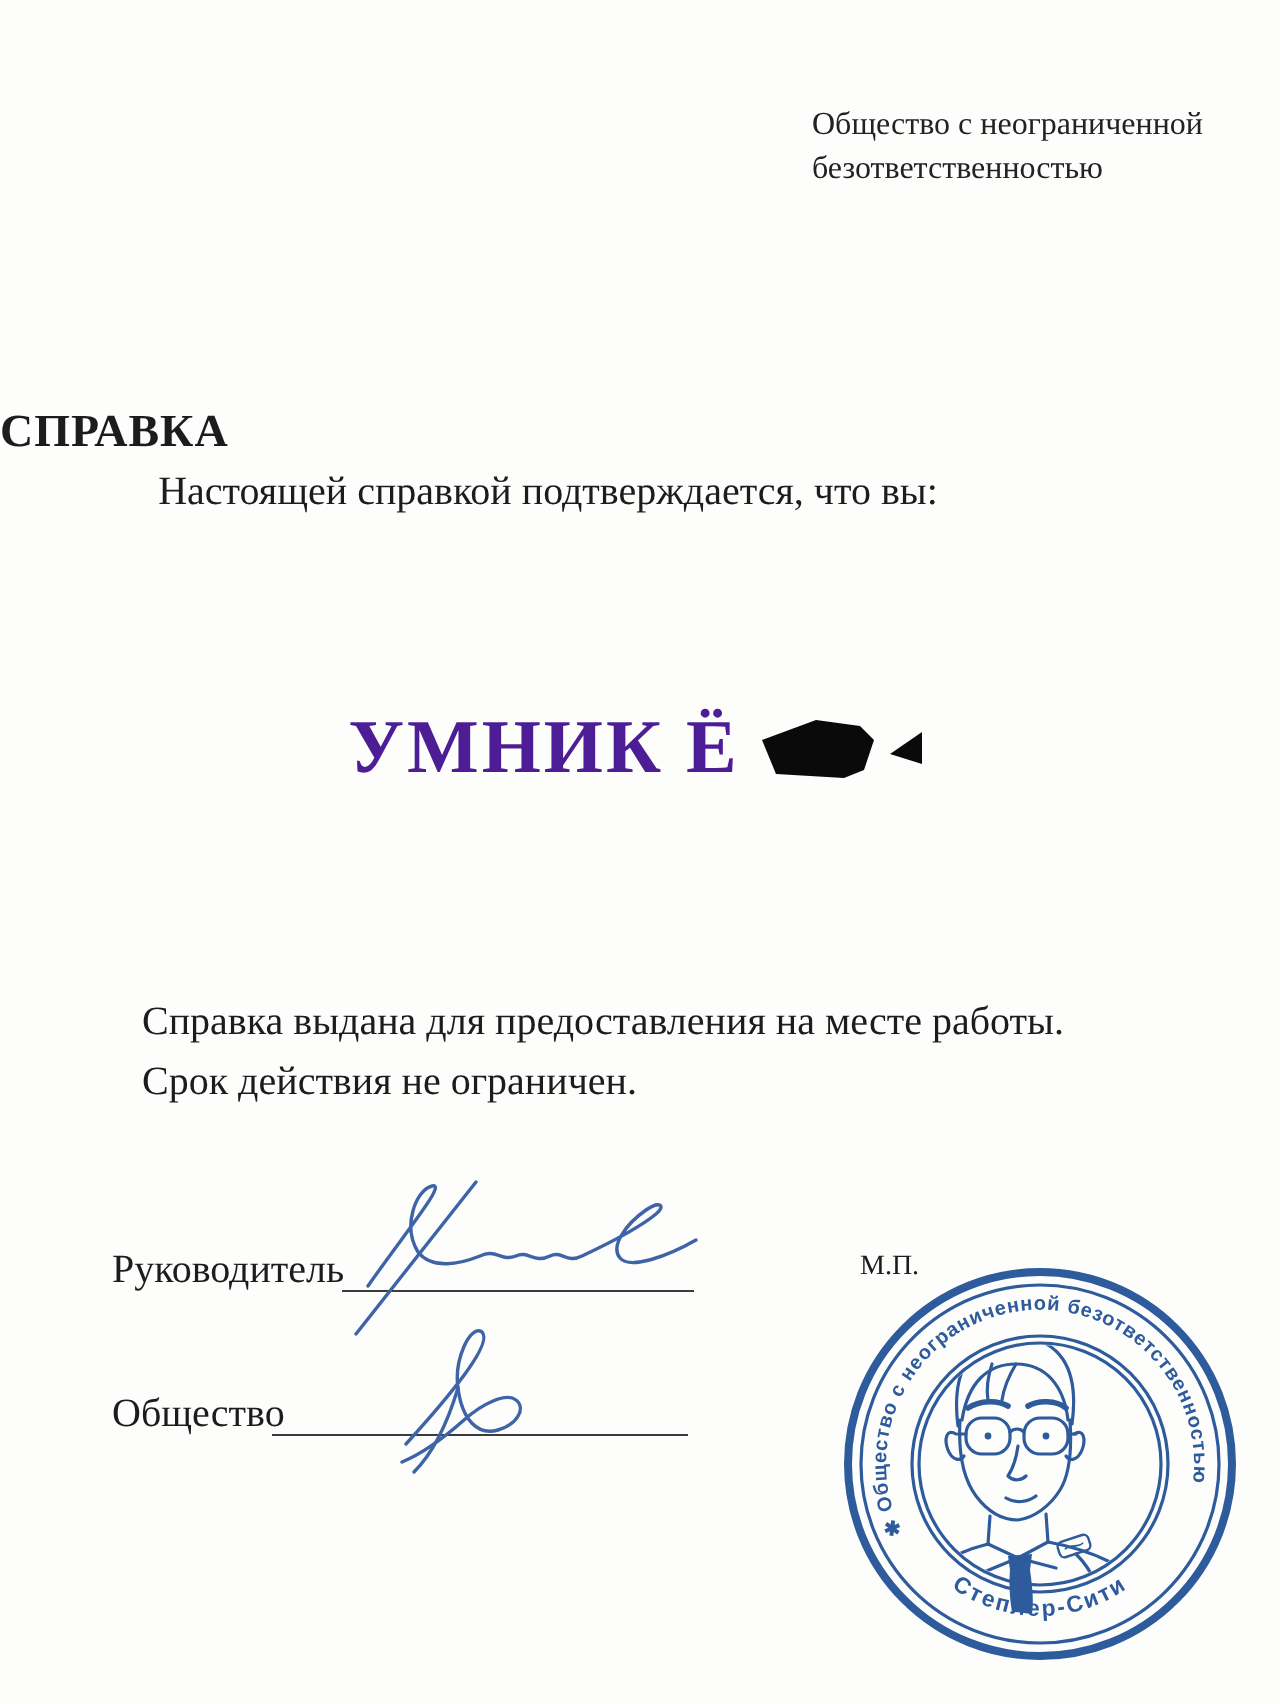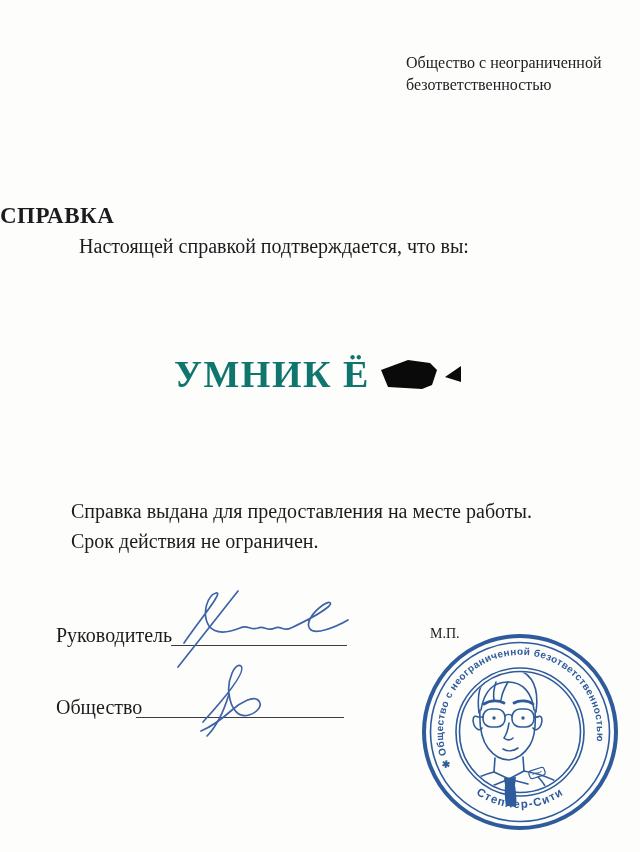--- a/index.html
+++ b/index.html
@@ -16,21 +16,21 @@
     position:absolute; left:0; top:203px; width:640px;
     text-align:left; font-size:23px; font-weight:bold; letter-spacing:0.5px;
   }
   .doc-subtitle{
     position:absolute; left:0; top:235px; width:548px;
     text-align:center; font-size:20px;
   }
   .name-row{
     position:absolute; left:0; top:352px; width:640px;
     display:flex; align-items:center; justify-content:center;
-    font-size:38px; font-weight:bold; letter-spacing:1.5px; color:#0f766e;
+    font-size:38px; font-weight:bold; letter-spacing:1.5px; color:#4c1d95;
   }
   .blot-svg{ display:block; margin:2px 2px 0 8px; }
   .body-text{
     position:absolute; left:56px; top:496px; width:540px;
     font-size:20px; line-height:30px;margin-left:15px;
   }
   .sig-label{ position:absolute; font-size:20px; }
   .lbl-director{ left:56px; top:624px; }
   .lbl-accountant{ left:56px; top:696px; }
   .sig-line{ position:absolute; height:0; border-bottom:1.6px solid #3c3c40; }

